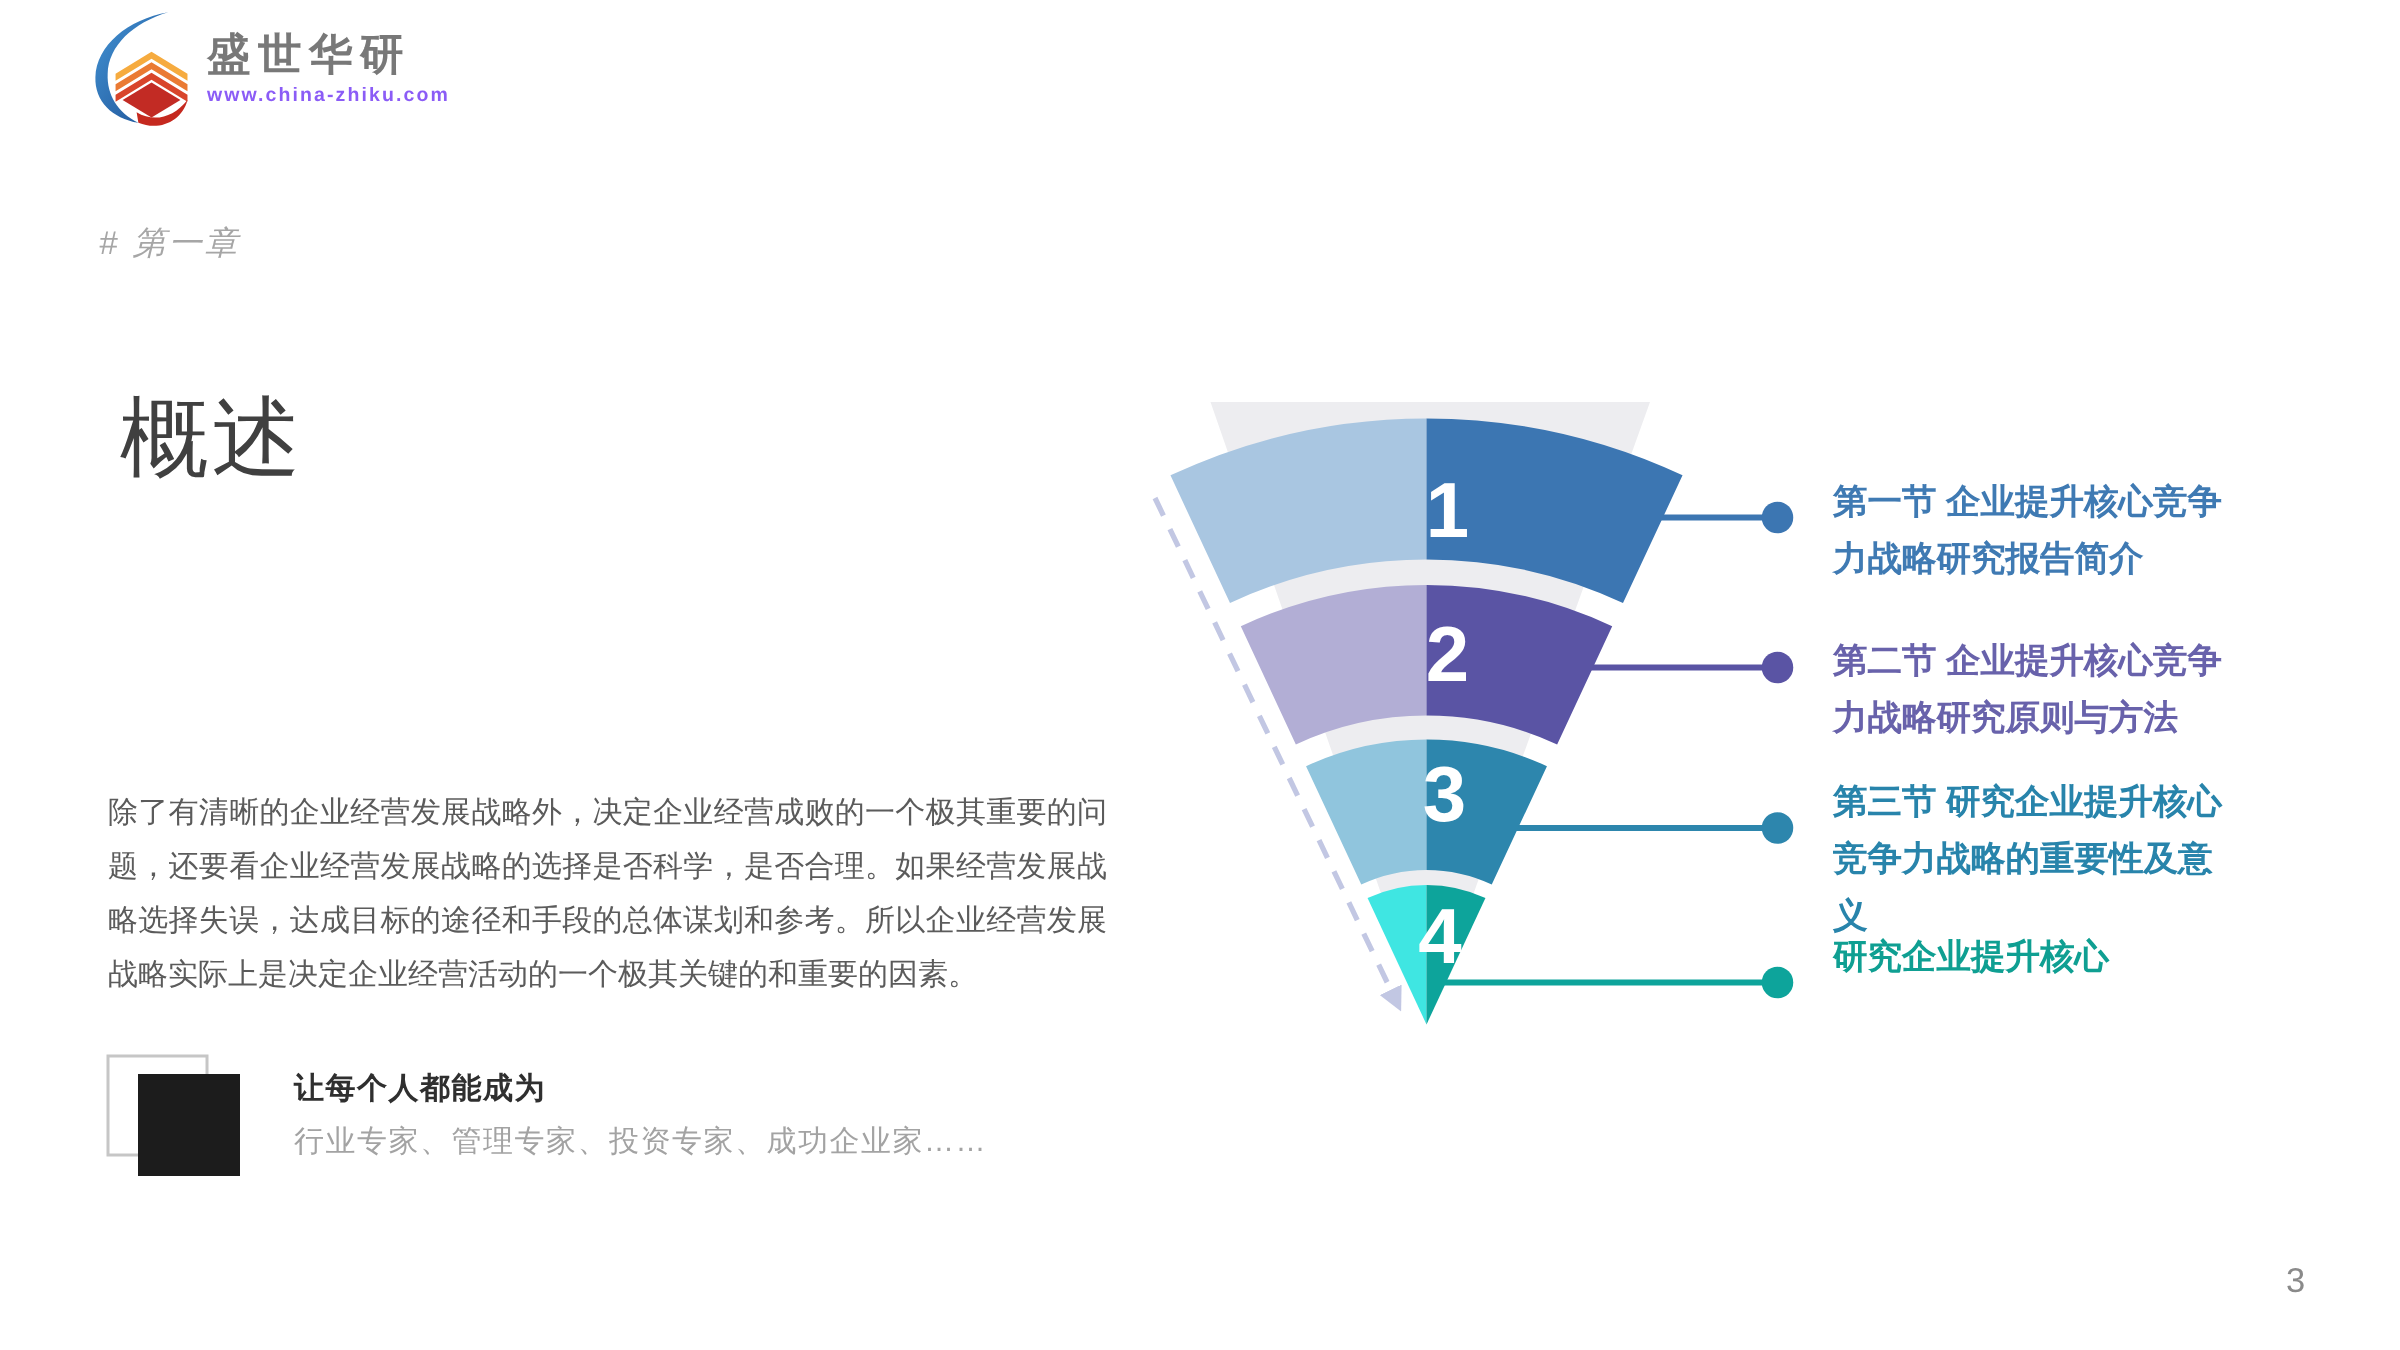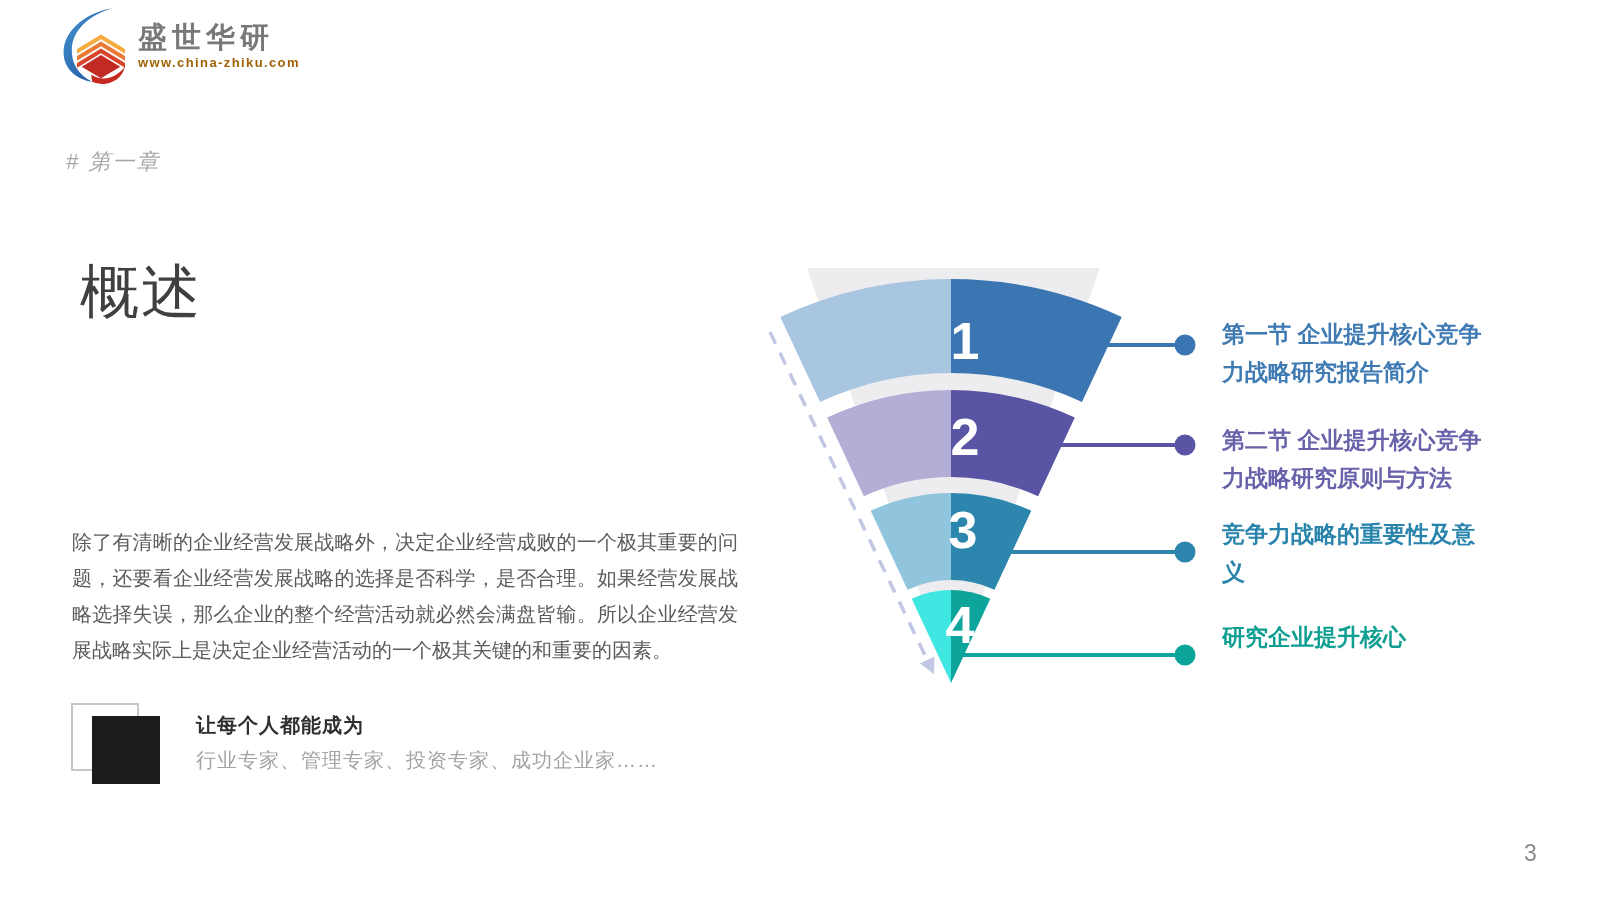--- a/index.html
+++ b/index.html
@@ -5,21 +5,21 @@
   html,body{margin:0;padding:0;background:#fff;}
   .slide{
     position:relative;width:1588px;height:900px;background:#ffffff;overflow:hidden;
     font-family:"Liberation Sans","DejaVu Sans",sans-serif;
   }
   
   .logo{position:absolute;left:56px;top:4px;display:flex;align-items:center;}
   .logo-mark{width:76px;height:82px;}
   .logo-text{margin-left:6px;}
   .logo-name{font-size:29px;font-weight:700;color:#787878;letter-spacing:5px;line-height:34px;}
-  .logo-site{font-size:13px;font-weight:700;color:#a16207;letter-spacing:1.4px;margin-top:1px;}
+  .logo-site{font-size:13px;font-weight:700;color:#8b5cf6;letter-spacing:1.4px;margin-top:1px;}
   
   .chapter-tag{position:absolute;left:66px;top:147px;font-size:22px;font-style:italic;color:#a6a6a6;letter-spacing:2px;}
   .title{position:absolute;left:63px;top:181px;margin:0;font-size:52px;font-weight:700;color:#2b2b2b;letter-spacing:1px;line-height:60px;}
   .subtitle{position:absolute;left:63px;top:246px;margin:17px;font-size:59px;font-weight:400;color:#404040;letter-spacing:2px;line-height:58px;}
   
   .para{position:absolute;left:72px;width:666px;margin:0;font-size:20px;line-height:36px;color:#5b5b5b;text-align:justify;}
   .para-1{top:312px;}
   .para-2{top:524px;}
   
   .sq-outline{position:absolute;left:71px;top:703px;width:64px;height:64px;border:2px solid #c6c6c6;background:#ffffff;}
@@ -59,21 +59,21 @@
       <path d="M60,116 C80,128 102,122 118,102 C112,126 86,138 62,128 Z" fill="#c5291f"></path>
     </svg>
     <div class="logo-text">
       <div class="logo-name">盛世华研</div>
       <div class="logo-site">www.china-zhiku.com</div>
     </div>
   </header>
 
   <div class="chapter-tag"># 第一章</div>
   <h2 class="subtitle">概述</h2>
-  <p class="para para-2">除了有清晰的企业经营发展战略外，决定企业经营成败的一个极其重要的问题，还要看企业经营发展战略的选择是否科学，是否合理。如果经营发展战略选择失误，那么企业的整个经营活动就必然会满盘皆输。所以企业经营发展战略实际上是决定企业经营活动的一个极其关键的和重要的因素。</p>
+  <p class="para para-2">除了有清晰的企业经营发展战略外，决定企业经营成败的一个极其重要的问题，还要看企业经营发展战略的选择是否科学，是否合理。如果经营发展战略选择失误，达成目标的途径和手段的总体谋划和参考。所以企业经营发展战略实际上是决定企业经营活动的一个极其关键的和重要的因素。</p>
 
   <div class="sq-outline"></div>
   <div class="sq-black"></div>
   <div class="quote-heading">让每个人都能成为</div>
   <div class="quote-sub">行业专家、管理专家、投资专家、成功企业家……</div>
 
   <svg class="funnel" width="450" height="440" viewBox="0 0 450 440">
     <defs>
       <marker id="guide-arrow" viewBox="0 0 10 10" refX="7" refY="5" markerWidth="4.6" markerHeight="4.6" orient="auto">
         <path d="M0,0 L10,5 L0,10 Z" fill="#c2c7e3"></path>
@@ -113,20 +113,21 @@
 
   <div class="toc-item toc-1" style="color: rgb(63, 122, 179);">
     <div class="toc-line">第一节 企业提升核心竞争</div>
     <div class="toc-line">力战略研究报告简介</div>
   </div>
   <div class="toc-item toc-2" style="color: rgb(104, 98, 171);">
     <div class="toc-line">第二节 企业提升核心竞争</div>
     <div class="toc-line">力战略研究原则与方法</div>
   </div>
   <div class="toc-item toc-3" style="color: rgb(40, 132, 171);">
+    <div class="toc-line">第三节 研究企业提升核心</div>
     <div class="toc-line">竞争力战略的重要性及意</div>
     <div class="toc-line">义</div>
   </div>
   <div class="toc-item toc-4" style="color: rgb(15, 159, 146);">
     <div class="toc-line">研究企业提升核心</div>
   </div>
 
   <div class="page-num">3</div>
 
 </div>

